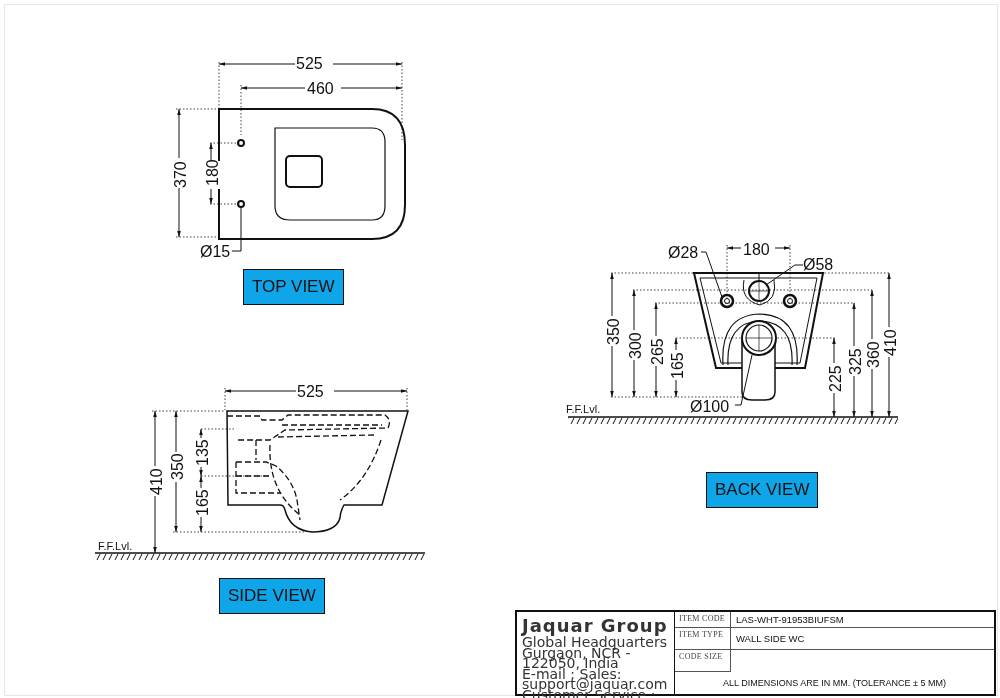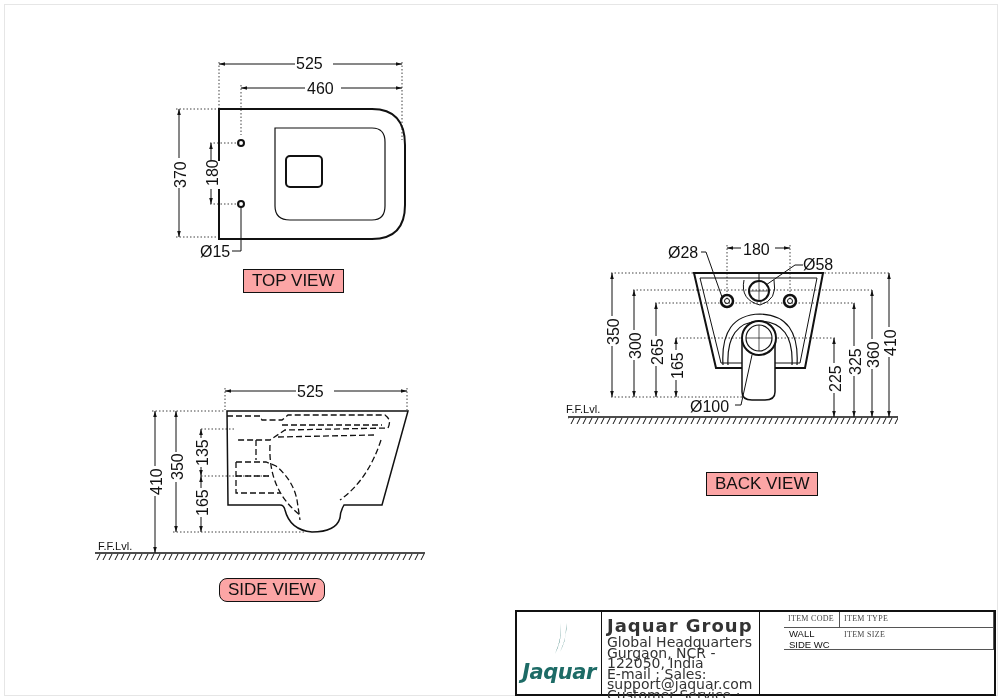--- a/index.html
+++ b/index.html
@@ -1,28 +1,28 @@
 <!DOCTYPE html>
 <html><head>
 <meta charset="utf-8">
 <style>
   html, body { margin: 0; padding: 0; background: #ffffff; }
   body { width: 1000px; height: 698px; position: relative; overflow: hidden; font-family: "Liberation Sans", sans-serif; color: #111; }
   .frame { position: absolute; left: 4px; top: 4px; width: 992px; height: 690px; border: 1px solid #e6e6e6; }
   svg.drawing { position: absolute; left: 0; top: 0; }
   .dim { font-family: "Liberation Sans", sans-serif; font-size: 16px; fill: #111; }
   .ff { font-family: "Liberation Sans", sans-serif; font-size: 11px; fill: #111; }
-  .view-label { position: absolute; border: 1.5px solid #111; background: #fca5a5; font-size: 17px; padding: 1px 8px; line-height: 20px; white-space: nowrap; }
+  .view-label { position: absolute; border: 1.5px solid #111; background: #0ea5e9; font-size: 17px; padding: 7px 8px; line-height: 20px; white-space: nowrap; }
   .title-block { position: absolute; left: 515px; top: 610px; width: 481px; height: 86px; border: 2px solid #111; box-sizing: border-box; display: flex; background: #fff; }
   .tb-logo { width: 84px; border-right: 1px solid #111; display: flex; flex-direction: column; align-items: center; justify-content: center; }
   .tb-logo .word { color: #1d6b66; font-family: "DejaVu Sans", sans-serif; font-style: italic; font-weight: bold; font-size: 21px; letter-spacing: -0.5px; margin-top: 4px; }
   .tb-company { width: 158px; border-right: 1px solid #111; padding: 3px 5px; box-sizing: border-box; font-family: "DejaVu Sans", sans-serif; color: #333; }
   .tb-company .name { font-size: 18px; font-weight: bold; letter-spacing: 1px; line-height: 22px; color: #333; }
   .tb-company .line { font-size: 14px; line-height: 10.5px; }
-  .tb-grid { flex: 1; display: grid; grid-template-columns: 56px 1fr; grid-template-rows: 16px 22px 22px 1fr; margin-left: 24px; }
+  .tb-grid { flex: 1; display: grid; grid-template-columns: 56px 1fr; grid-template-rows: 16px 22px 22px 1fr; }
   .tb-grid .k { font-family: "Liberation Serif", serif; font-size: 8px; color: #444; padding: 2px 4px; border-right: 1px solid #555; border-bottom: 1px solid #555; letter-spacing: 0.3px; }
   .tb-grid .v { font-size: 9.5px; padding: 2px 5px; border-bottom: 1px solid #555; display: flex; align-items: center; }
   .tb-grid .note { grid-column: 1 / span 2; font-size: 9px; display: flex; align-items: center; justify-content: center; }
 </style>
 </head>
 <body>
 
 <div class="frame"></div>
 
 <svg class="drawing" width="1000" height="698" viewBox="0 0 1000 698">
@@ -183,37 +183,32 @@
     <text class="dim" transform="translate(861,375) rotate(-90)">325</text>
     <rect x="863" y="339" width="18" height="30" fill="#fff"></rect>
     <text class="dim" transform="translate(879,368) rotate(-90)">360</text>
     <rect x="880" y="327" width="18" height="30" fill="#fff"></rect>
     <text class="dim" transform="translate(896,356) rotate(-90)">410</text>
     <text class="ff" x="566" y="413">F.F.Lvl.</text>
   </g>
 </svg>
 
 <div class="view-label" style="left:243px; top:269px;">TOP VIEW</div>
-<div class="view-label" style="left:219px; top:578px;border-radius:8px;">SIDE VIEW</div>
+<div class="view-label" style="left:219px; top:578px;">SIDE VIEW</div>
 <div class="view-label" style="left:706px; top:472px;">BACK VIEW</div>
 
 <div class="title-block">
-  <div class="tb-logo">
-    <svg width="20" height="34" viewBox="0 0 20 34">
-      <path d="M11,1 Q14,14 6,32 Q12,20 12,8 Z" fill="#1d6b66"></path>
-      <path d="M17,1 Q19,13 11,30 Q17,19 17,7 Z" fill="#1d6b66"></path>
-    </svg>
-    <div class="word">Jaquar</div>
-  </div>
   <div class="tb-company">
     <div class="name">Jaquar Group</div>
     <div class="line">Global Headquarters</div>
     <div class="line">Gurgaon, NCR - 122050, India</div>
     <div class="line">E-mail : Sales: support@jaquar.com</div>
     <div class="line">Customer Service : service@jaquar.com</div>
   </div>
   <div class="tb-grid">
     <div class="k">ITEM CODE</div>
+    <div class="v">LAS-WHT-91953BIUFSM</div>
     <div class="k">ITEM TYPE</div>
     <div class="v">WALL SIDE WC</div>
-    <div class="k">ITEM SIZE</div>
+    <div class="k">CODE SIZE</div>
+    <div class="note">ALL DIMENSIONS ARE IN MM. (TOLERANCE ± 5 MM)</div>
   </div>
 </div>
 
 </body></html>

